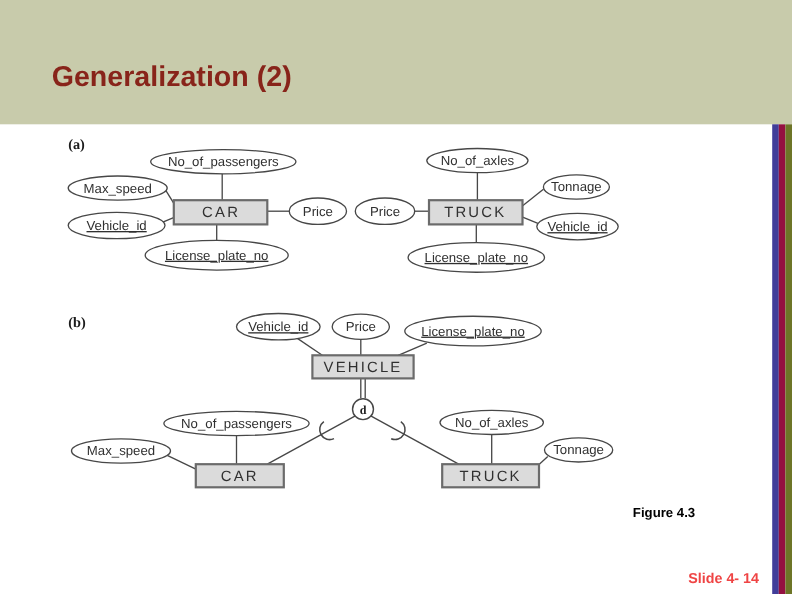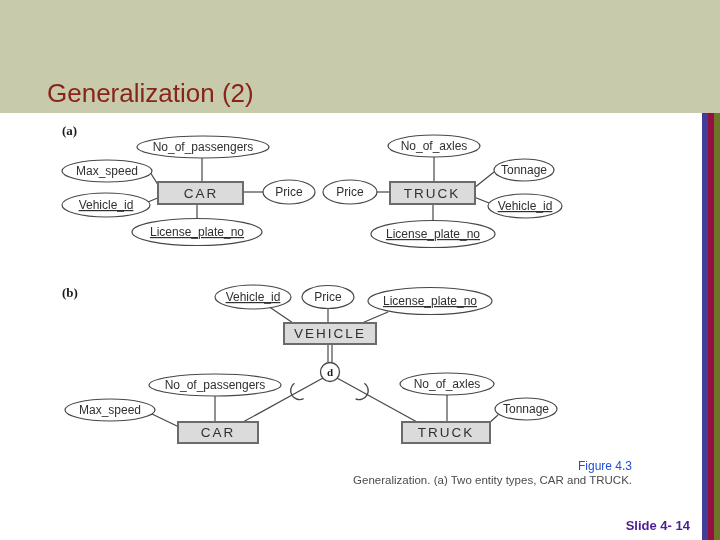--- a/index.html
+++ b/index.html
@@ -10,24 +10,25 @@
     position:relative; overflow:hidden;
   }
   .root { position:absolute; left:0; top:0; width:720px; height:540px; }
 
   
   .header {
     position:absolute; left:0; top:0; width:720px; height:113px;
     background:#c8cbab;
   }
   .title {
-    position:absolute; left:47px; top:78px;
+    position:absolute; left:47px; top:54px;
     font-size:26px; line-height:30px;
     color:#88241a;
     font-family:"Liberation Sans", sans-serif;
+    font-weight:bold;
   }
 
   
   .bar { position:absolute; top:113px; height:427px; width:6px; }
   .bar.blue   { left:702px; background:#413d99; }
   .bar.maroon { left:708px; background:#941040; }
   .bar.olive  { left:714px; background:#6d7527; }
 
   
   svg.diagram { position:absolute; left:0; top:0; width:720px; height:540px; }
@@ -41,30 +42,30 @@
   .plabel { font-family:"Liberation Serif", serif; font-size:13px; font-weight:bold; fill:#1c1c1c; }
   .dlabel { font-family:"Liberation Serif", serif; font-size:11px; font-weight:bold; fill:#1c1c1c; text-anchor:middle; }
   .key    { text-decoration:underline; }
 
   
   .caption {
     position:absolute; right:88px; top:459px;
     text-align:right; color:#4c4c4c;
     font-size:11.5px; line-height:14px;
   }
-  .caption .fig { font-weight:normal; font-size:12px; color:#1d4ed8; }
+  .caption .fig { font-weight:bold; font-size:12px; color:#000000; }
 
   
   .copyright {
     position:absolute; left:72px; top:523px;
     font-size:8px; color:#2b2b2b; letter-spacing:0.3px;
   }
   .slidenum {
     position:absolute; right:30px; top:518px;
-    font-size:13px; font-weight:bold; color:#4c1d95;
+    font-size:13px; font-weight:bold; color:#ef4444;
   }
 </style>
 </head>
 <body>
 
 <div class="root">
 
   <div class="header">
     <div class="title">Generalization (2)</div>
   </div>
@@ -178,18 +179,17 @@
       <ellipse class="oval" cx="526" cy="409" rx="31" ry="11"></ellipse>
       <text class="alabel" x="526" y="413">Tonnage</text>
 
       <rect class="ent" x="402" y="422" width="88" height="21"></rect>
       <text class="elabel" x="446" y="437">TRUCK</text>
     </g>
   </svg>
 
   <div class="caption">
     <div class="fig">Figure 4.3</div>
-    <div>Generalization. (a) Two entity types, CAR and TRUCK.</div>
   </div>
 
   <div class="slidenum">Slide 4- 14</div>
 
 </div>
 
 </body></html>

